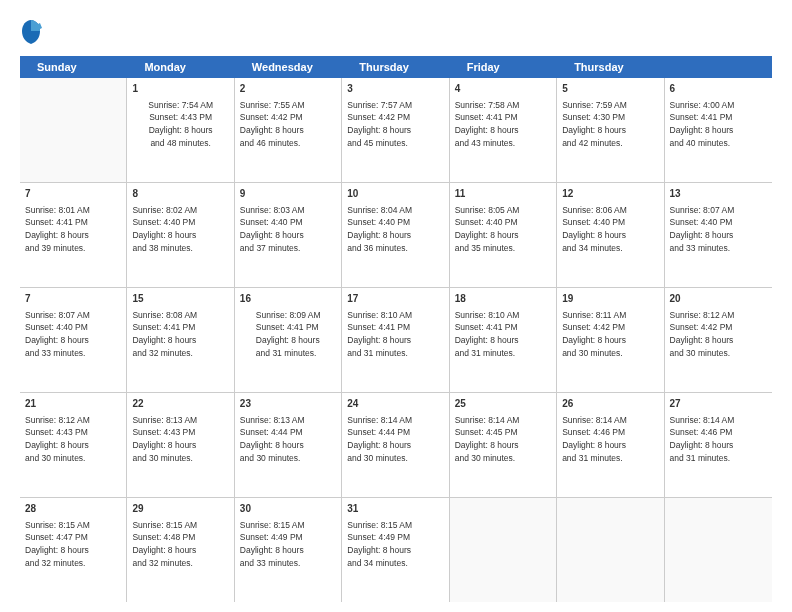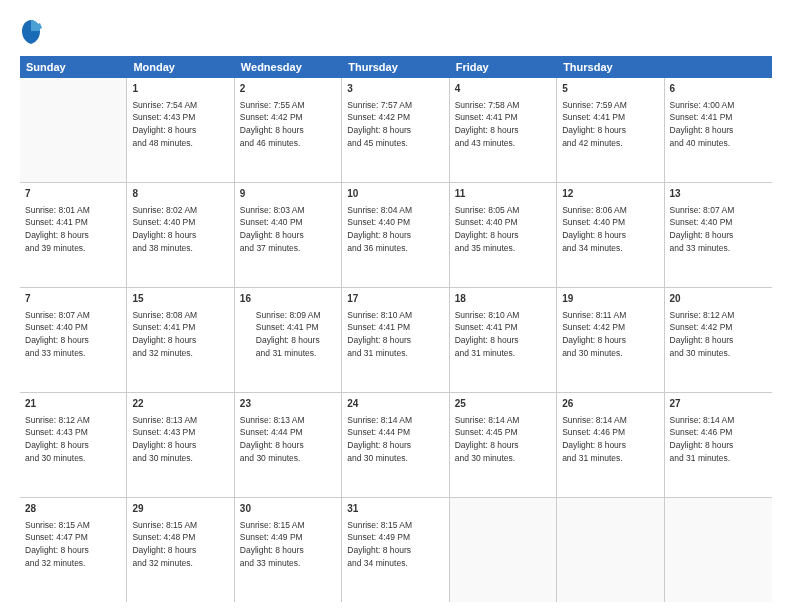--- a/index.html
+++ b/index.html
@@ -66,21 +66,21 @@
     }
     .cal-header {
       display: grid;
       grid-template-columns: repeat(7, 1fr);
       background: #2e6dbe;
     }
     .cal-header-cell {
       color: #fff;
       font-size: 11px;
       font-weight: bold;
-      padding: 5px 6px;
+      padding: 5px 17px;
       text-align: left;
     }
     .cal-body {
       display: flex;
       flex-direction: column;
       flex: 1;
     }
     .cal-row {
       display: grid;
       grid-template-columns: repeat(7, 1fr);
@@ -145,21 +145,21 @@
         <div class="cal-header-cell">Wednesday</div>
         <div class="cal-header-cell">Thursday</div>
         <div class="cal-header-cell">Friday</div>
         <div class="cal-header-cell">Thursday</div>
       </div>
     <div class="cal-body" id="cal-body">
         <div class="cal-row">
           <div class="cal-cell empty"></div>
           <div class="cal-cell">
             <span class="day-num">1</span>
-            <div class="cal-cell-content" style="white-space: pre-line;">Sunrise: 7:54 AM
+            <div class="cal-cell-content" style="white-space: pre-line; text-align: center;">Sunrise: 7:54 AM
 Sunset: 4:43 PM
 Daylight: 8 hours
 and 48 minutes.</div>
           </div>
           <div class="cal-cell">
             <span class="day-num">2</span>
             <div class="cal-cell-content" style="white-space: pre-line;">Sunrise: 7:55 AM
 Sunset: 4:42 PM
 Daylight: 8 hours
 and 46 minutes.</div>
@@ -174,21 +174,21 @@
           <div class="cal-cell">
             <span class="day-num">4</span>
             <div class="cal-cell-content" style="white-space: pre-line;">Sunrise: 7:58 AM
 Sunset: 4:41 PM
 Daylight: 8 hours
 and 43 minutes.</div>
           </div>
           <div class="cal-cell">
             <span class="day-num">5</span>
             <div class="cal-cell-content" style="white-space: pre-line;">Sunrise: 7:59 AM
-Sunset: 4:41 PM
+Sunset: 4:30 PM
 Daylight: 8 hours
 and 42 minutes.</div>
           </div>
           <div class="cal-cell">
             <span class="day-num">6</span>
             <div class="cal-cell-content" style="white-space: pre-line;">Sunrise: 4:00 AM
 Sunset: 4:41 PM
 Daylight: 8 hours
 and 40 minutes.</div>
           </div>

